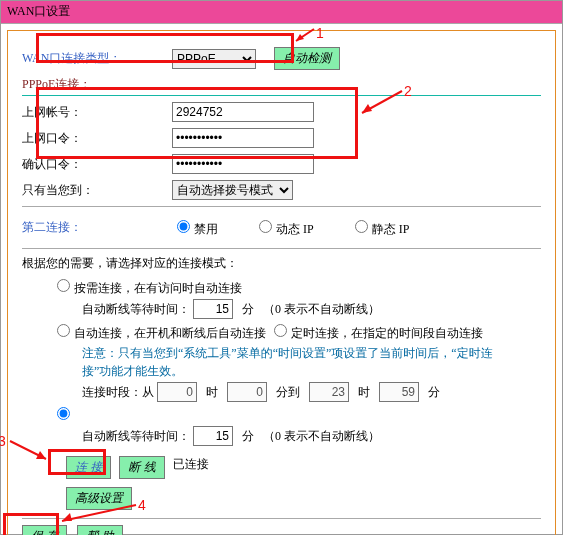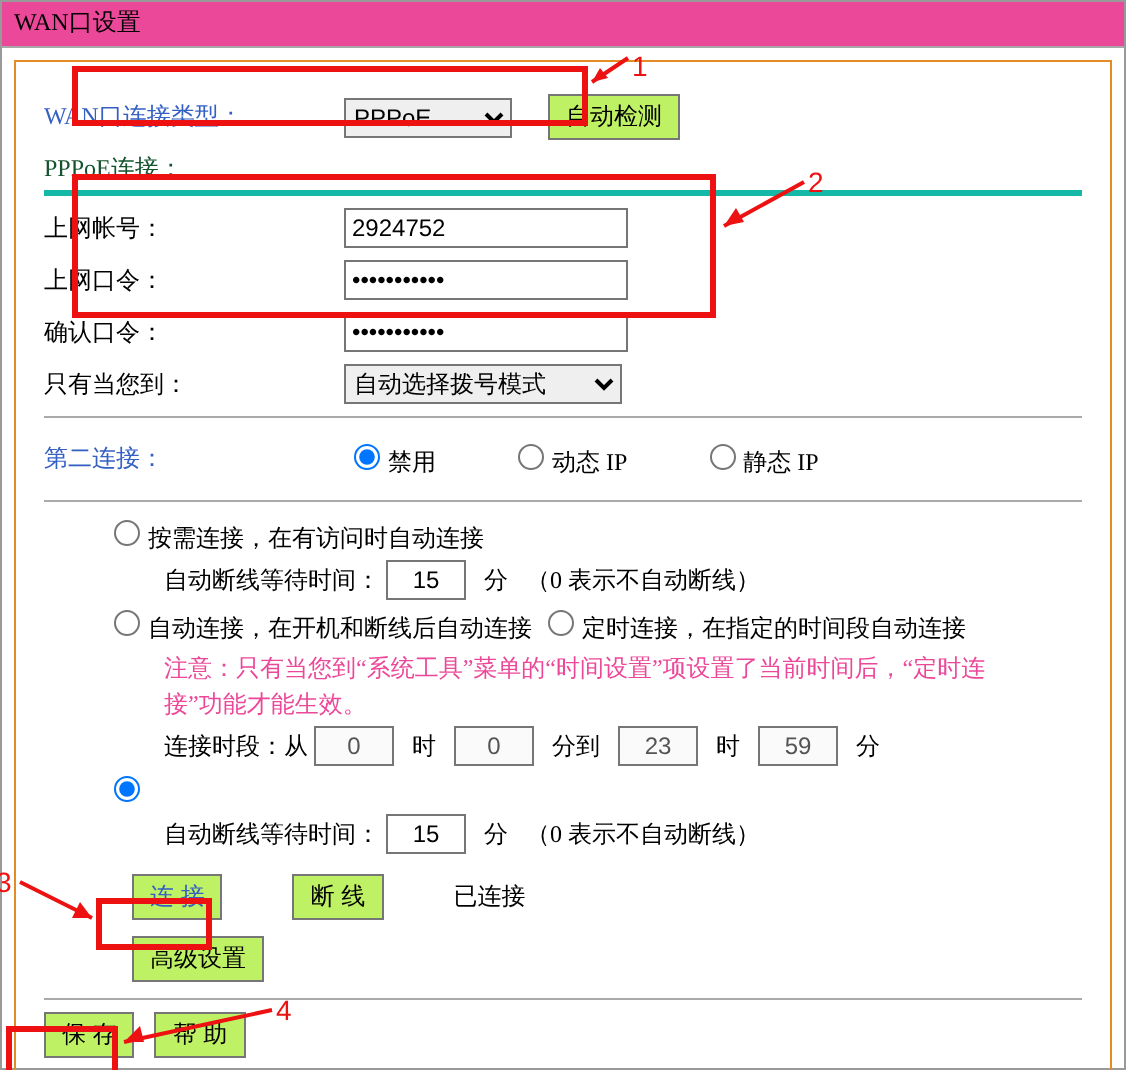--- a/index.html
+++ b/index.html
@@ -40,47 +40,48 @@
     width: 150px;
   }
   .blue { color: #345fc3; }
   select {
     font-size: 12px;
     height: 20px;
     border: 1px solid #767676;
     background: #efefef;
   }
   .sel-wan { width: 84px; }
-  .sel-dial { width: 139px; }
+  .sel-dial { width: 121px; }
   .btn {
     font-size: 12px;
     padding: 2px 8px;
     border: 1px solid #767676;
-    background: #bef264;
+    background: #86efac;
     cursor: pointer;
+    font-style: italic;
   }
   .section-header {
-    color: #14532d;
-    border-bottom: 3px solid #14b8a6;
+    color: #7f1d1d;
+    border-bottom: 1px solid #14b8a6;
     margin: 4px 0 6px 0;
     padding-bottom: 2px;
   }
   input[type=text], input[type=password] {
     font-size: 12px;
     height: 20px;
     border: 1px solid #767676;
     padding: 1px 3px;
   }
   .txt-cred { width: 142px; }
-  .txt-small { width: 40px; text-align: center; }
+  .txt-small { width: 40px; text-align: right; }
   .radio-row { margin: 4px 0; }
   .radio-row input { margin-right: 4px; }
   .indent { margin-left: 30px; }
   .indent2 { margin-left: 30px; margin-top: 2px; margin-bottom: 2px; }
-  .note { color: #ec4899; line-height: 1.5; }
+  .note { color: #0369a1; line-height: 1.5; }
   .hr { border-top: 1px solid #aaa; margin: 6px 0; }
   .hr-b { border-top: 1px solid #aaa; margin: 8px 0 6px 0; }
   .anno-box { position: absolute; border: 3px solid #e11; pointer-events:none; }
   .anno-text { position: absolute; color: #e11; font-size: 14px; font-family: Arial,sans-serif; pointer-events:none; }
   .anno-arrow { position: absolute; pointer-events:none; }
   .connect-btn { color: #345fc3; }
   .footer-btns { display:flex; gap:10px; margin-top:6px; }
 </style>
 </head>
 <body>
@@ -129,20 +130,21 @@
       <label class="radio-row" style="margin-right:36px;">
         <input type="radio" name="sc" style=""><span>动态 IP</span>
       </label>
       <label class="radio-row">
         <input type="radio" name="sc" style=""><span>静态 IP</span>
       </label>
     </div>
 
     <div class="hr"></div>
 
+    <div style="margin:4px 0;">根据您的需要，请选择对应的连接模式：</div>
 
     <div class="indent">
       <label class="radio-row">
         <input type="radio" name="mode" style=""><span>按需连接，在有访问时自动连接</span>
       </label>
       <div class="indent2">
         <span>自动断线等待时间：</span>
         <input type="text" class="txt-small" value="15" style="">
         <span style="margin:0 6px;">分</span>
         <span>（0 表示不自动断线）</span>
@@ -172,21 +174,21 @@
         <input type="radio" name="mode" checked="" style="">
       </label>
       <div class="indent2">
         <span>自动断线等待时间：</span>
         <input type="text" class="txt-small" value="15" style="">
         <span style="margin:0 6px;">分</span>
         <span>（0 表示不自动断线）</span>
       </div>
     </div>
 
-    <div style="margin:10px 0 8px 44px; display:flex; align-items:center; gap:35px;">
+    <div style="margin:10px 0 8px 44px; display:flex; align-items:flex-start; gap:8px;">
       <button class="btn connect-btn">连 接</button>
       <button class="btn">断 线</button>
       <span>已连接</span>
     </div>
 
     <div style="margin-left:44px;">
       <button class="btn">高级设置</button>
     </div>
 
     <div class="hr-b"></div>

